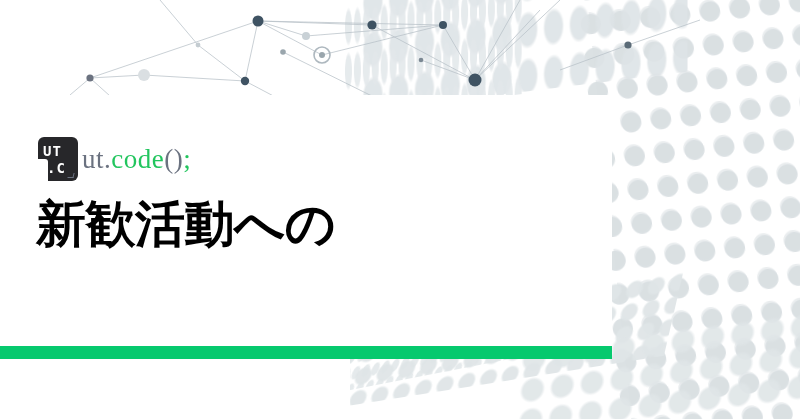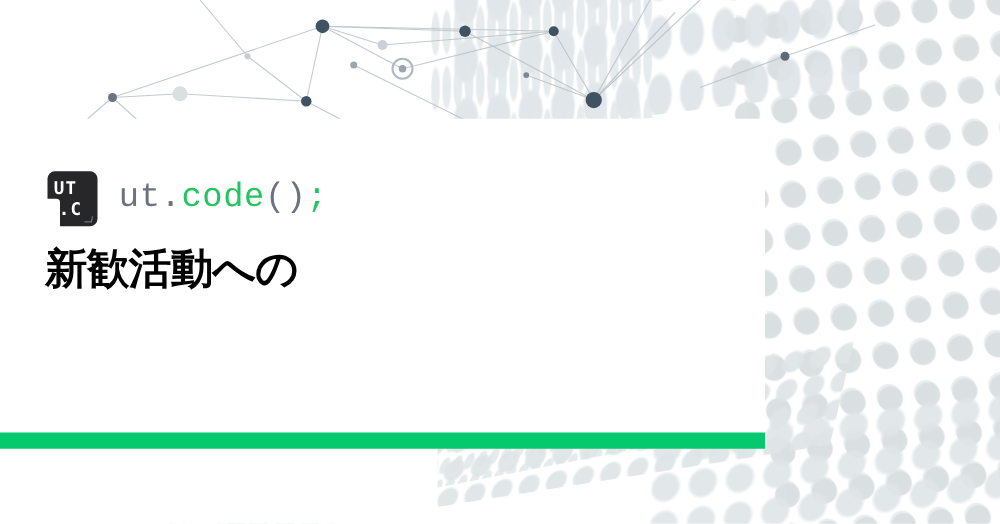--- a/index.html
+++ b/index.html
@@ -74,21 +74,21 @@
     background:#ffffff;
     z-index:5;
   }
   
   .panel-mask-l { position:absolute; left:0; top:0; width:24px; height:419px; background:#fff; z-index:4; }
   .panel-mask-b { position:absolute; left:0; top:358px; width:350px; height:61px; background:#fff; z-index:4; }
 
   
   #logo-row {
     position:absolute; left:38px; top:136px; height:46px;
-    display:flex; align-items:center; gap:17px; z-index:8;justify-content:center;
+    display:flex; align-items:center; gap:4px; z-index:8;justify-content:center;
   }
   .logomark {
     position:relative; width:40px; height:44px;
     background:#27272a; border-radius:6px;
     flex:0 0 auto;
   }
   
   .logomark .notch {
     position:absolute; left:-1px; top:22px; width:11px; height:23px;
     background:#ffffff; border-radius:0 3px 0 6px;
@@ -100,33 +100,33 @@
   }
   .logomark .ut { left:5px; top:7px; font-size:14px; }
   .logomark .dc { left:9px; top:24px; font-size:14px; }
   .logomark .tick {
     position:absolute; right:4px; bottom:3px; width:6px; height:5px;
     border-right:1.5px solid #6b7280; border-bottom:1.5px solid #6b7280;
     transform:skewX(-14deg);
   }
 
   #wordmark {
-    font-family:Liberation Mono, monospace;
+    font-family:Liberation Serif, serif;
     font-size:27px; line-height:1; letter-spacing:.5px; white-space:nowrap;
   }
   #wordmark .gray  { color:#6b7280; }
   #wordmark .green { color:#22c55e; }
 
   
   #headline {
     position:absolute; left:36px; top:196px; z-index:8;
     color:#000000;
     font-family:"DejaVu Sans","Liberation Sans",sans-serif;
     font-weight:700;
-    font-size:34px;
+    font-size:50px;
     line-height:1.14;
     letter-spacing:-0.5px;
     white-space:nowrap;
   }
   #headline .ln { display:block; }
 
   
   #green-rule {
     position:absolute; left:0; top:346px; width:612px; height:13px;
     background:#06c96e; z-index:9;

